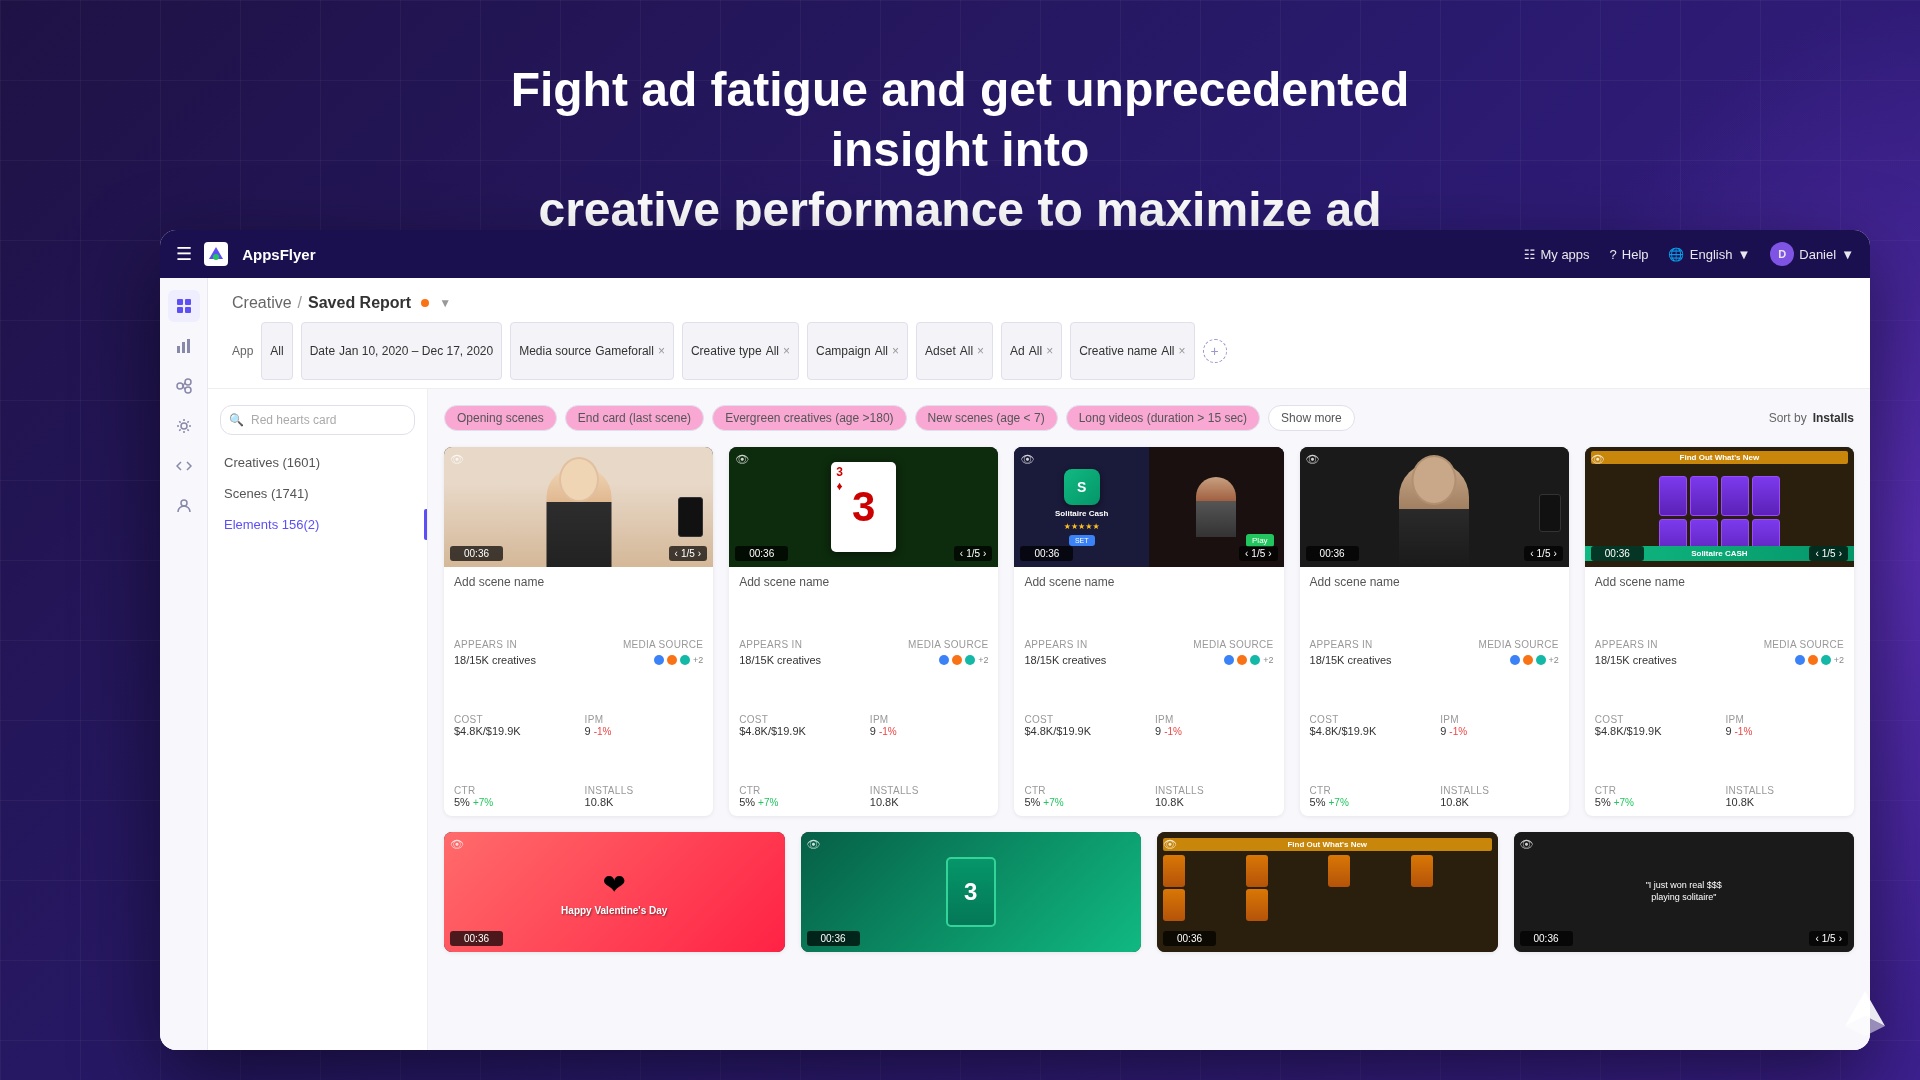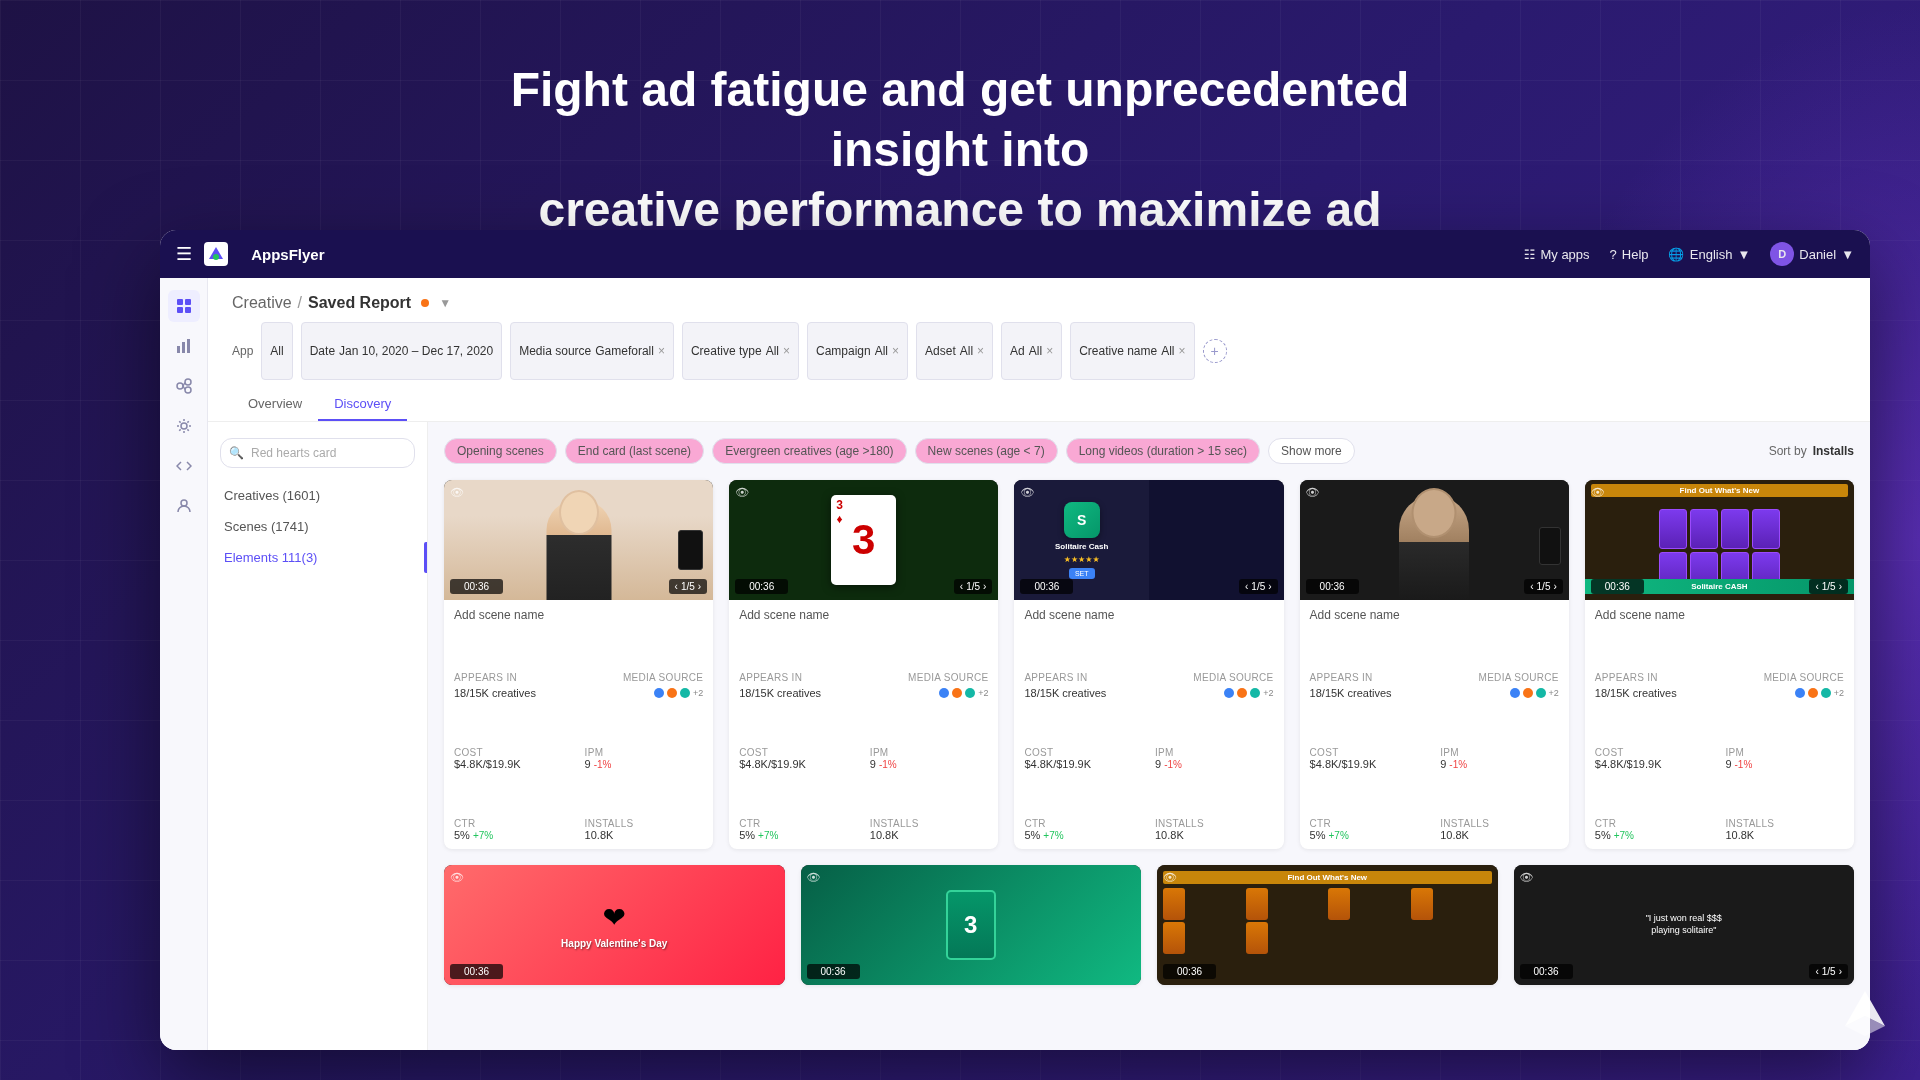--- a/index.html
+++ b/index.html
@@ -83,21 +83,21 @@
     }
     .nav-menu-icon {
       color: white;
       font-size: 18px;
       margin-right: 12px;
       cursor: pointer;
     }
     .nav-logo {
       display: flex;
       align-items: center;
-      gap: 23px;
+      gap: 14px;
       color: white;
       font-size: 15px;
       font-weight: 600;
     }
     .logo-icon {
       width: 24px;
       height: 24px;
       background: white;
       border-radius: 4px;
       display: flex;
@@ -706,46 +706,38 @@
 
           <div class="filter-chip">
             <span>Creative name </span>
             <span>All</span>
             <span class="close">×</span>
           </div>
 
           <div class="filter-add">+</div>
         </div>
 
-        <div class="tabs">
-          <div class="tab">
-            <span>Overview</span>
-          </div>
-          <div class="tab active">
-            <span>Discovery</span>
-          </div>
-        </div>
       </div>
 
       <div class="main-content">
 
         <div class="left-panel">
           <div class="search-box">
             <span class="search-icon-inner">🔍</span>
             <input type="text" placeholder="Red hearts card" style="">
           </div>
 
           <div class="left-nav-item">
             <span>Creatives (1601)</span>
           </div>
           <div class="left-nav-item">
             <span>Scenes (1741)</span>
           </div>
           <div class="left-nav-item active" style="position:relative;">
-            <span>Elements 111(3)</span>
+            <span>Elements 156(2)</span>
             <div style="position:absolute; right:0; top:0; bottom:0; width:3px; background:#5c4ff6; border-radius:2px 0 0 2px;"></div>
           </div>
         </div>
 
         <div class="right-content">
 
           <div class="scene-filters">
             <button class="scene-filter-btn">Opening scenes</button>
             <button class="scene-filter-btn">End card (last scene)</button>
             <button class="scene-filter-btn">Evergreen creatives (age &gt;180)</button>
@@ -877,20 +869,24 @@
               <div class="card-thumb">
                 <div class="thumb-content-3">
 
                   <div style="position:absolute;left:0;top:0;bottom:0;width:50%;background:#1a1a3a;display:flex;flex-direction:column;align-items:center;justify-content:center;gap:4px;padding:8px;">
                     <div style="width:36px;height:36px;background:linear-gradient(135deg,#10b981,#059669);border-radius:8px;display:flex;align-items:center;justify-content:center;color:white;font-size:14px;font-weight:900;box-shadow:0 2px 6px rgba(0,0,0,0.4);">S</div>
                     <div style="font-size:8px;color:white;font-weight:600;">Solitaire Cash</div>
                     <div style="display:flex;gap:2px;">
                       <span style="color:#fbbf24;font-size:8px;">★★★★★</span>
                     </div>
                     <div style="background:#3b82f6;color:white;font-size:7px;padding:2px 6px;border-radius:3px;">SET</div>
+                  </div>
+                  <div style="position:absolute;right:0;top:0;bottom:0;width:50%;background:#1a1010;display:flex;align-items:center;justify-content:center;">
+                    <div style="width:40px;height:60px;background:linear-gradient(180deg,#c8a080 0%,#a06040 40%,#555 40%,#333 100%);border-radius:20px 20px 0 0;"></div>
+                    <div style="position:absolute;right:10px;bottom:20px;background:#22c55e;color:white;font-size:8px;padding:2px 6px;border-radius:3px;">Play</div>
                   </div>
                 </div>
                 <span class="card-eye">👁</span>
                 <span class="card-time-badge">00:36</span>
                 <div class="card-nav-badge">
                   <span>‹</span>
                   <span>1/5</span>
                   <span>›</span>
                 </div>
               </div>

